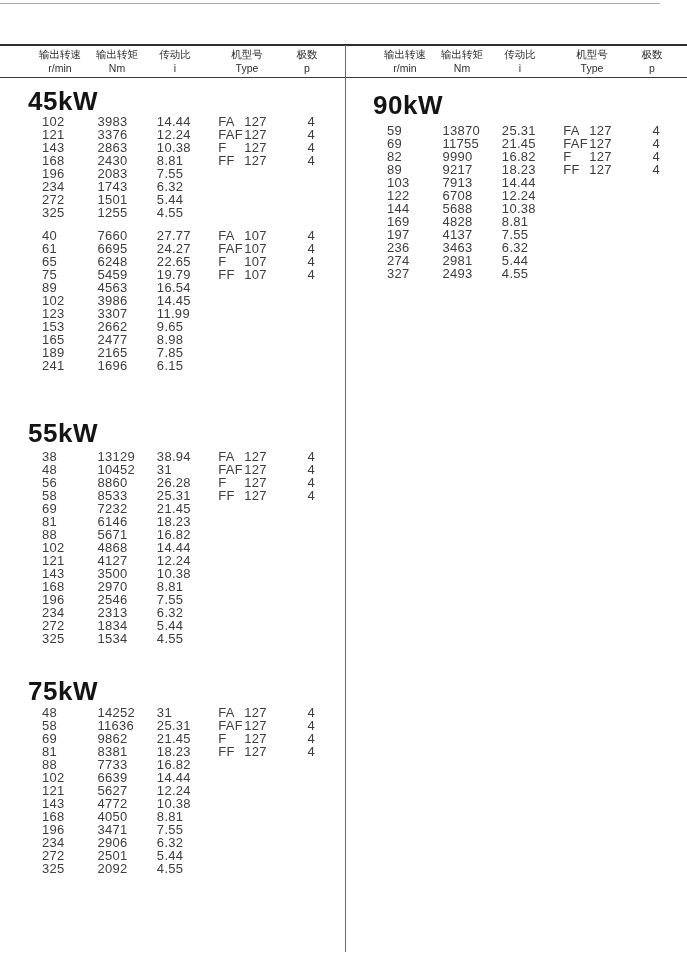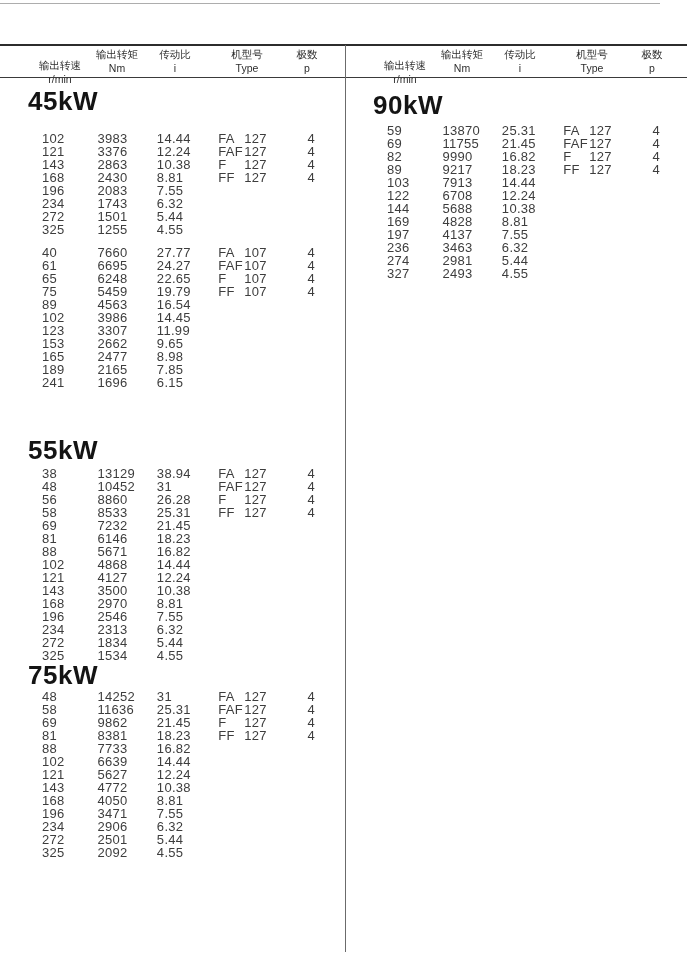--- a/index.html
+++ b/index.html
@@ -20,40 +20,40 @@
     white-space:nowrap;
   }
   .title-rule { position:absolute; left:0; top:44px; width:687px; height:2px; background:#2c2c2c; }
   .header-rule { position:absolute; left:0; top:77px; width:687px; height:1px; background:#3a3a3a; }
   .v-divider { position:absolute; left:345px; top:45px; width:1px; height:907px; background:#6b6b6b; }
 
   .col-header { position:absolute; top:47px; height:30px; width:345px; }
   .col-header.left-h { left:0; }
   .col-header.right-h { left:345px; }
   .hcol { position:absolute; top:0; text-align:center; font-size:10.5px; color:#2e2e2e; line-height:14px; }
-  .hcol-speed { left:28px; width:64px;margin-top:11px; }
+  .hcol-speed { left:28px; width:64px; }
   .hcol-torque { left:92px; width:50px; }
   .hcol-ratio { left:152px; width:46px; }
   .hcol-type { left:222px; width:50px; }
   .hcol-poles { left:287px; width:40px; }
 
   .content-col { position:absolute; top:78px; width:345px; }
   .content-col.left-c { left:0; }
   .content-col.right-c { left:345px; }
 
   .sec-heading {
     font-size:26px; font-weight:bold; color:#141414;
     margin-left:28px; line-height:26px;
     letter-spacing:0.5px;
   }
   .section.sec-45kW { margin-top:10px; }
-  .section.sec-45kW .sec-heading { margin-bottom:18px; }
+  .section.sec-45kW .sec-heading { margin-bottom:1px; }
   .section.sec-55kW { margin-top:48px; }
   .section.sec-55kW .sec-heading { margin-bottom:4px; }
-  .section.sec-75kW { }
+  .section.sec-75kW { margin-top:33px; }
   .section.sec-75kW .sec-heading { margin-bottom:2px; }
   .section.sec-90kW { margin-top:14px; }
   .section.sec-90kW .sec-heading { margin-bottom:6px; }
   .block + .block { margin-top:10px; }
 
   .row { display:flex; height:13px; line-height:13px; font-size:13px; letter-spacing:0.3px; }
   .cell { box-sizing:border-box; white-space:nowrap; }
   .c1 { width:98px; padding-left:42px; }
   .c2 { width:60px; }
   .c3 { width:62px; }

